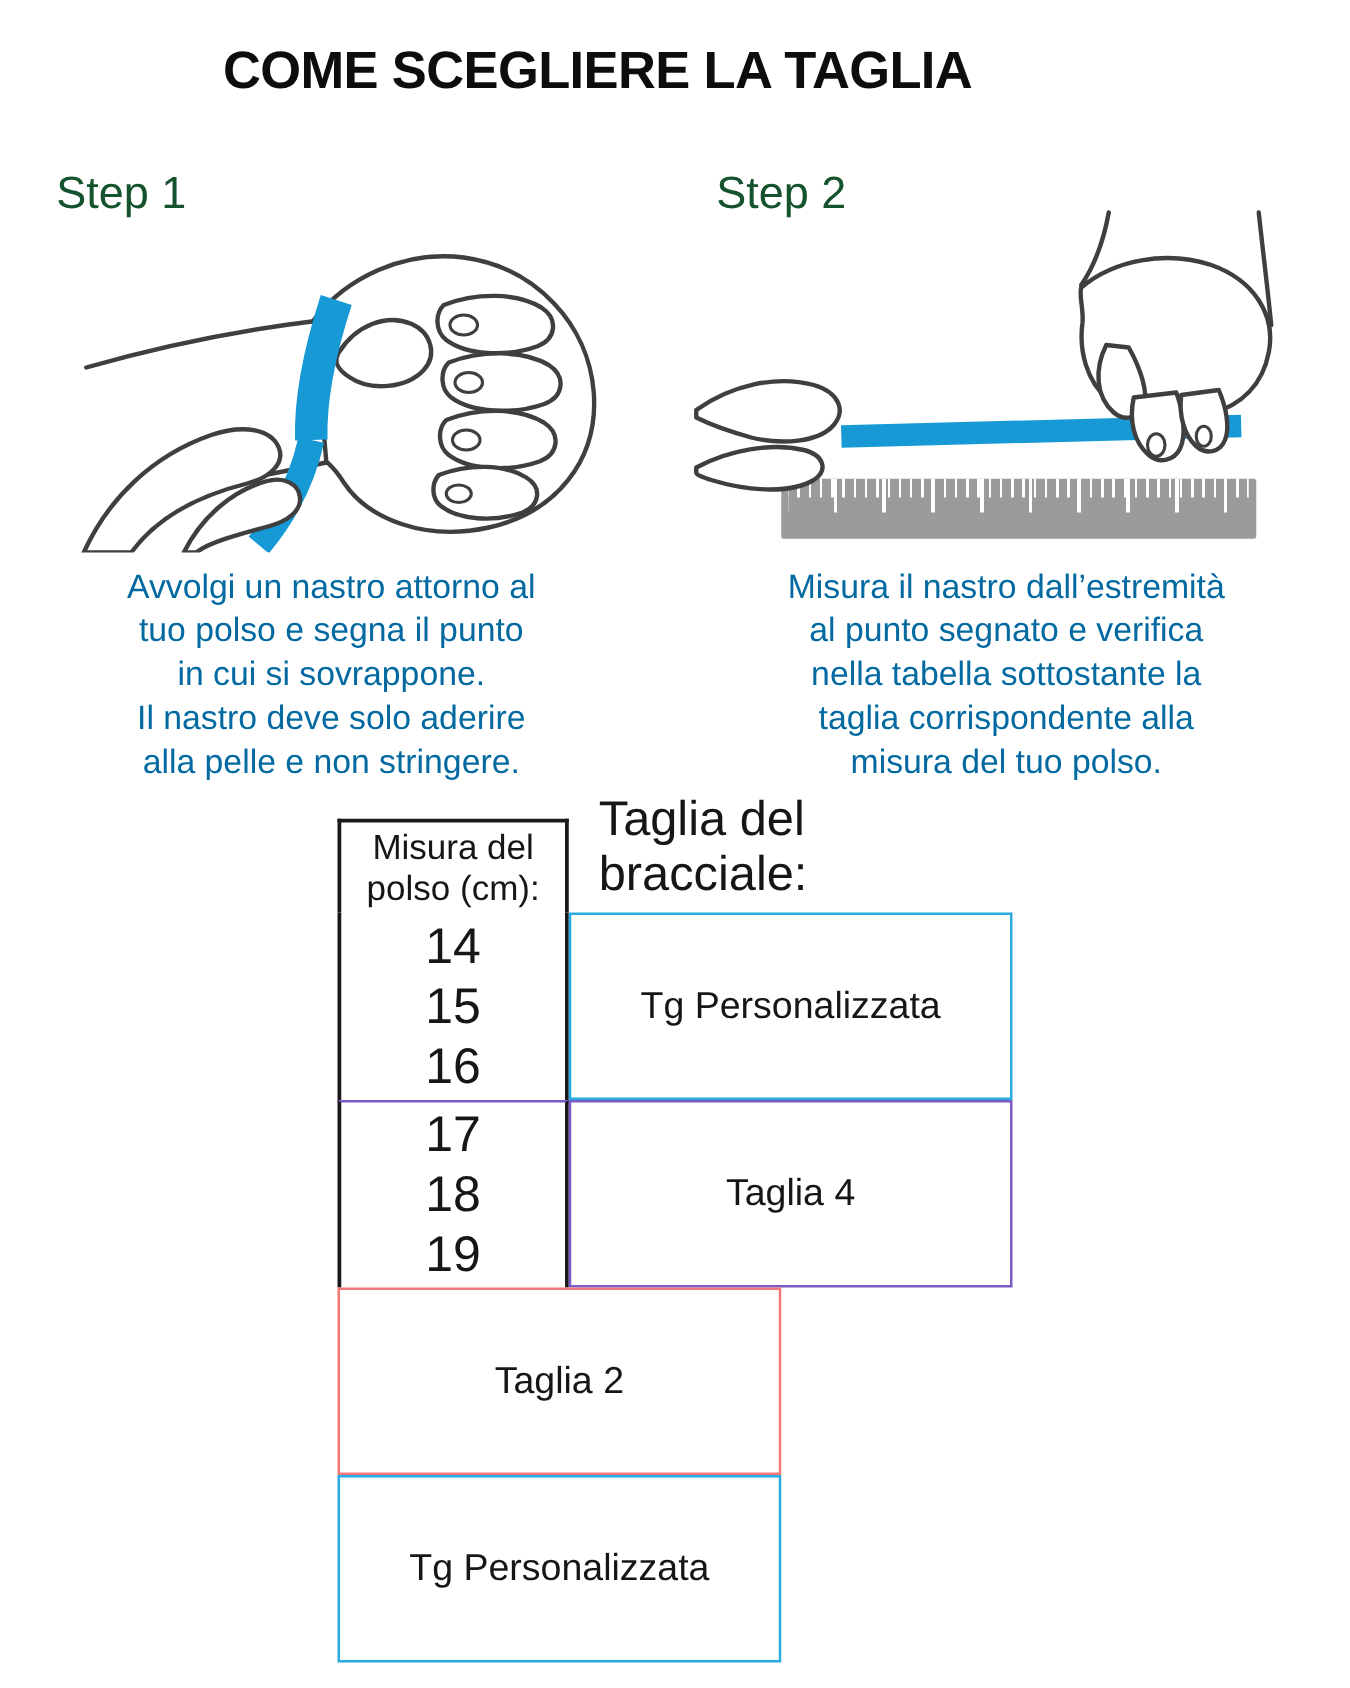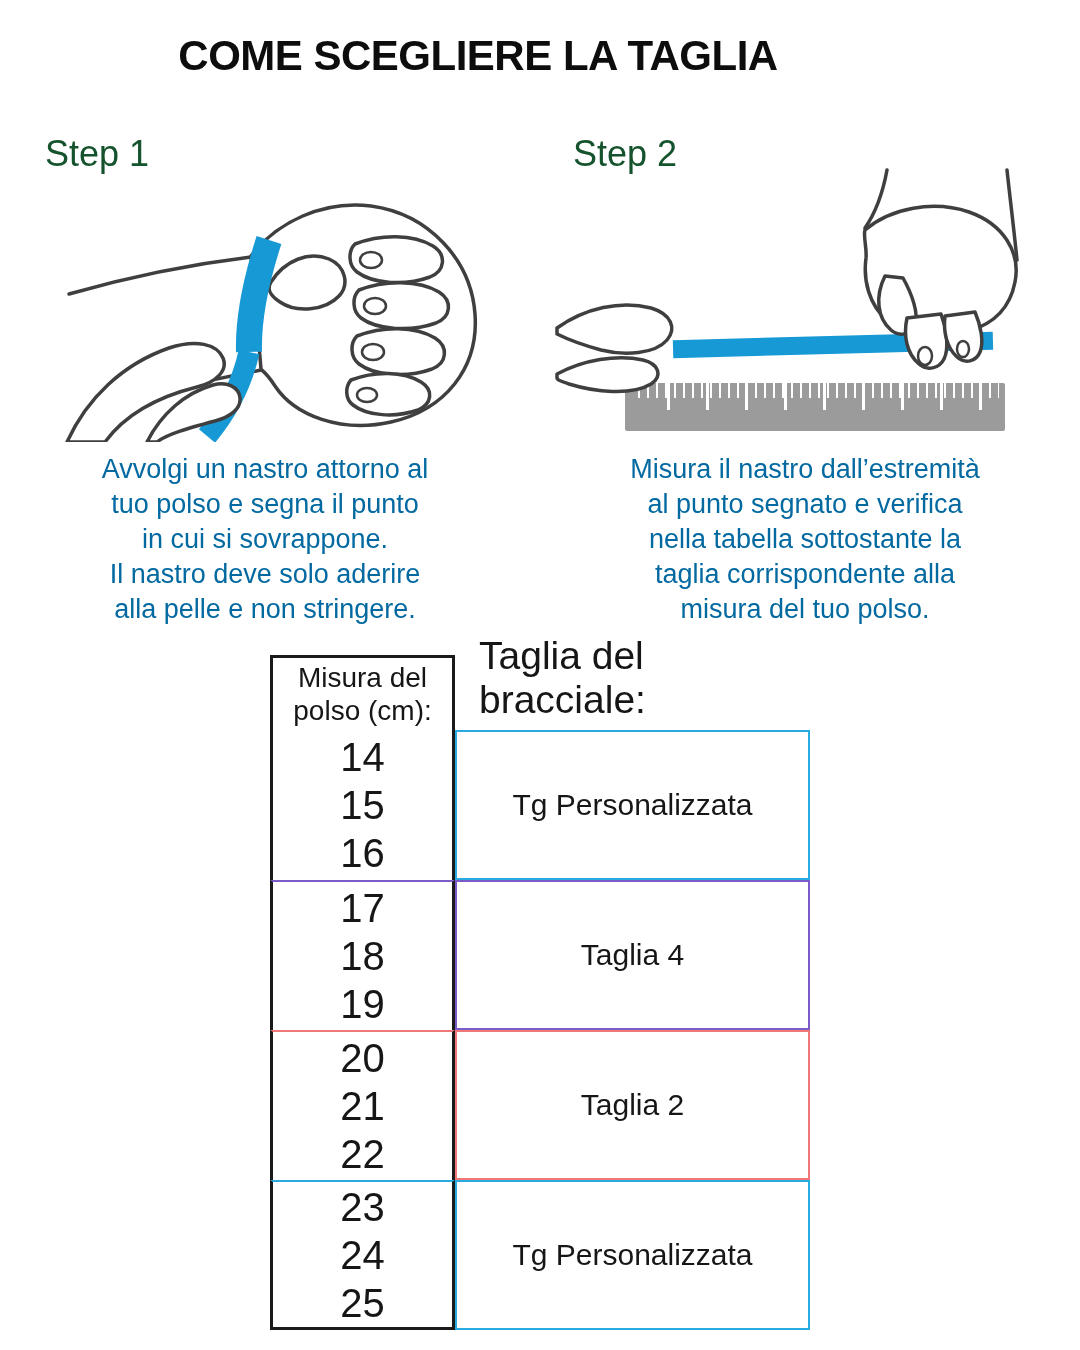--- a/index.html
+++ b/index.html
@@ -166,29 +166,19 @@
   <div class="trow group-row">
     <div class="size-cell bt" style="border-top-color: rgb(122, 91, 199);">
       <div>17</div>
       <div>18</div>
       <div>19</div>
     </div>
     <div class="label-cell" style="border-color: rgb(122, 91, 199);">Taglia 4</div>
   </div>
 
   <div class="trow group-row">
-    <div class="size-cell bt" style="border-top-color: rgb(240, 120, 120);">
-      <div>20</div>
-      <div>21</div>
-      <div>22</div>
-    </div>
     <div class="label-cell" style="border-color: rgb(240, 120, 120);">Taglia 2</div>
   </div>
 
   <div class="trow group-row">
-    <div class="size-cell bt bb" style="border-top-color: rgb(41, 171, 226);">
-      <div>23</div>
-      <div>24</div>
-      <div>25</div>
-    </div>
     <div class="label-cell" style="border-color: rgb(41, 171, 226);">Tg Personalizzata</div>
   </div>
 </div>
 
 </body></html>

